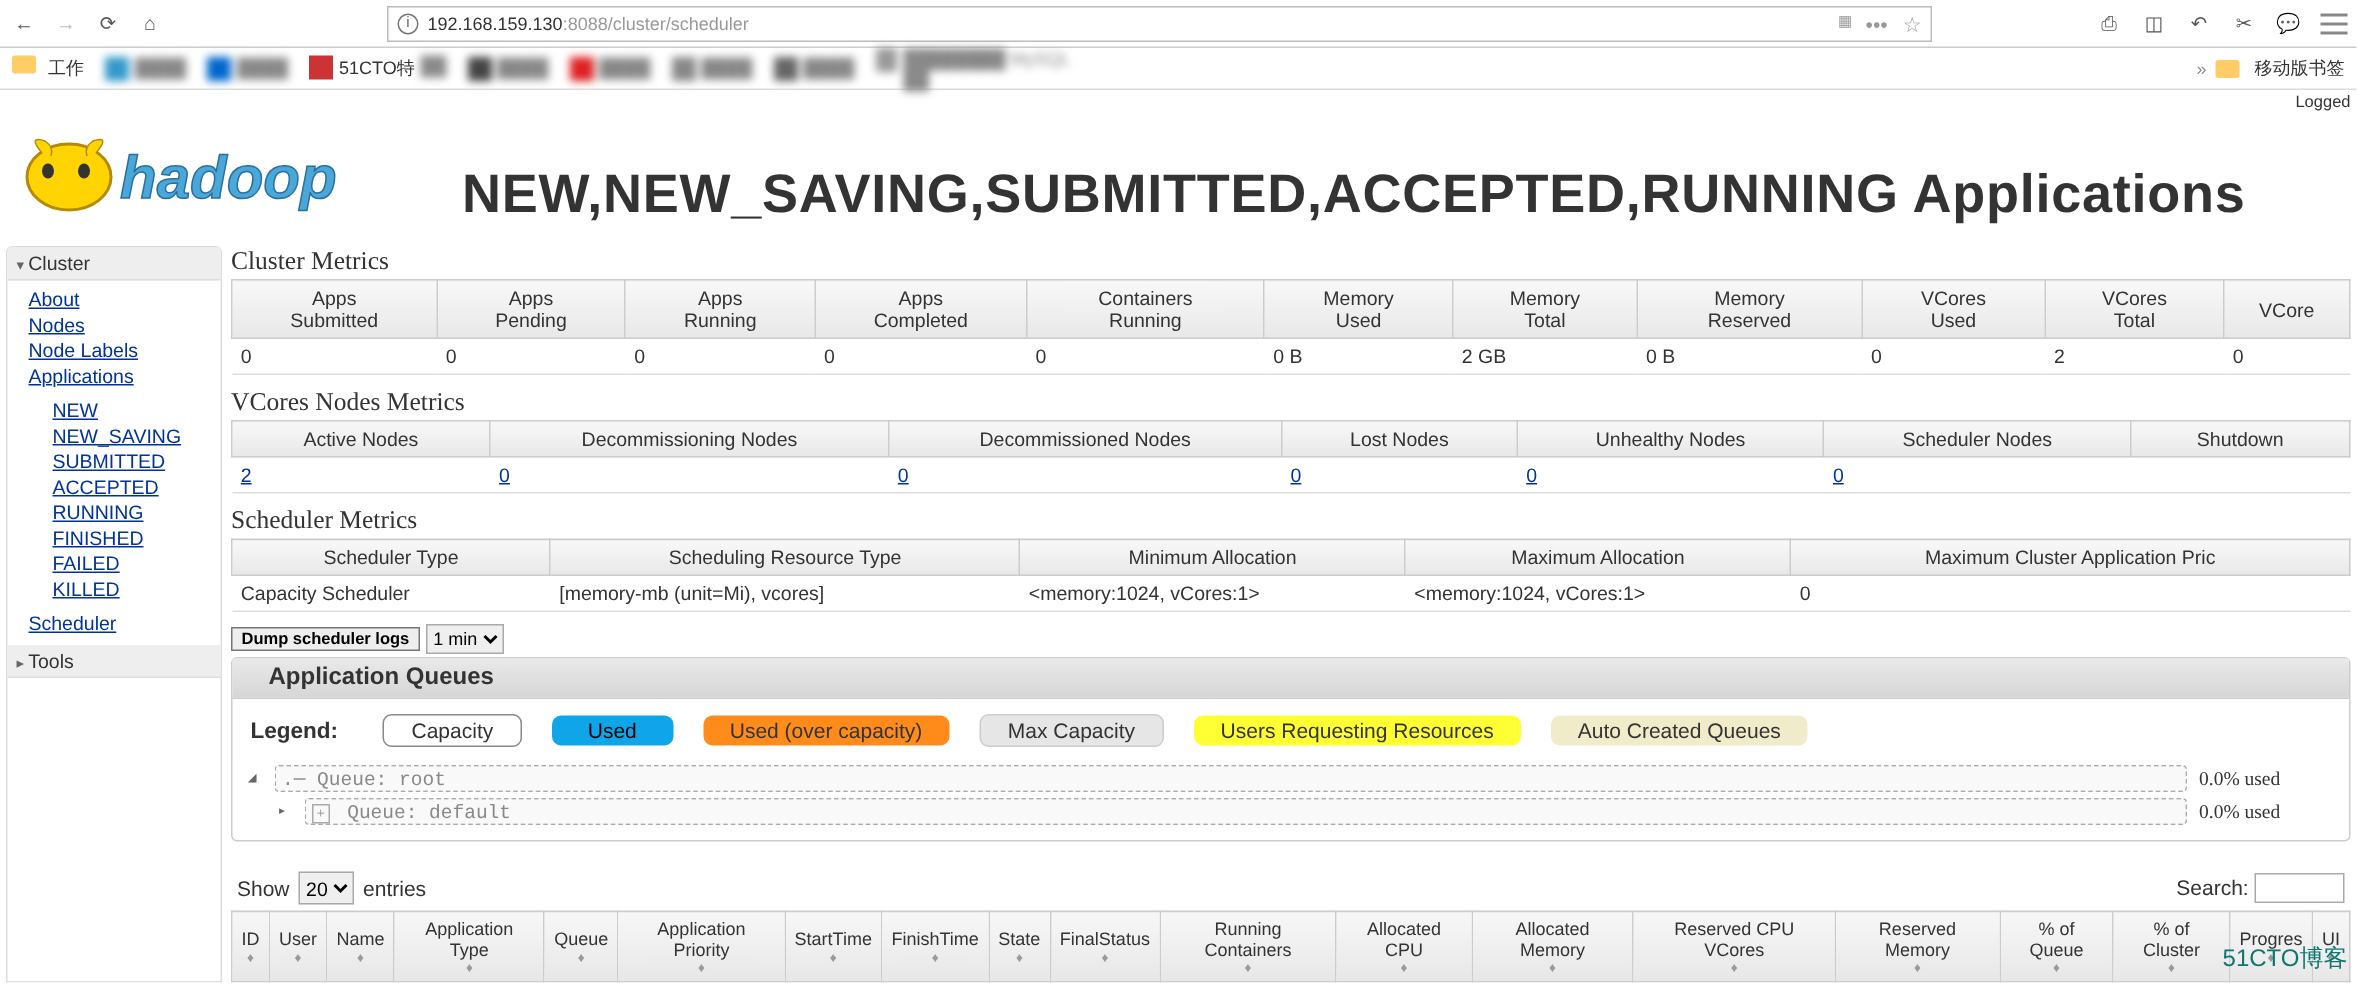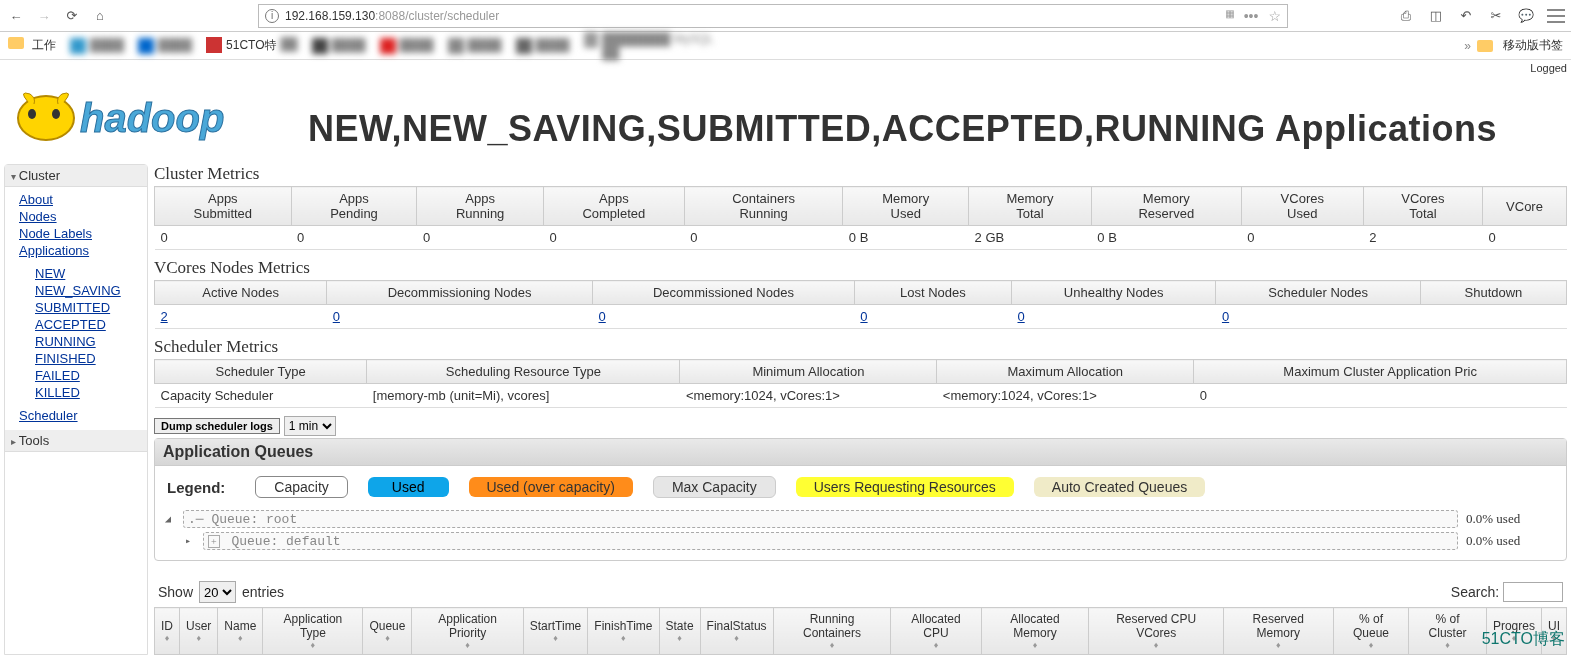--- a/index.html
+++ b/index.html
@@ -45,21 +45,21 @@
   table.metrics { width:100%; border-collapse:collapse; margin-bottom:8px; font-size:13px;}
   table.metrics th { background:linear-gradient(#f8f8f8,#e8e8e8); border:1px solid #ccc; padding:4px 23px; font-weight:normal; text-align:center;}
   table.metrics td { border-bottom:1px solid #ddd; padding:4px 6px; text-align:left;}
   table.metrics td a{ color:#003399; text-decoration:underline;}
 
   .dump-row { display:flex; align-items:center; gap:4px; margin:2px 0;}
   .dump-btn { font-size:11px; border:1px solid #777; background:#eee; padding:1px 6px; font-weight:bold; cursor:pointer;}
   .dump-select { font-size:12px; border:1px solid #aaa; height:20px;}
 
   .app-queues { border:1px solid #ccc; border-radius:4px; }
-  .app-queues-head { background:linear-gradient(#e9e9e9,#d6d6d6); padding:4px 8px; font-weight:bold; font-size:16px; border-bottom:1px solid #ccc;}
+  .app-queues-head { background:linear-gradient(#e9e9e9,#d6d6d6); padding:4px 24px; font-weight:bold; font-size:16px; border-bottom:1px solid #ccc;}
   .legend-row { display:flex; align-items:center; gap:20px; padding:10px 12px; font-size:15px;}
   .legend-row strong { font-weight:bold; margin-right:10px;}
   .chip { padding:2px 18px; border-radius:6px; font-size:14px; display:inline-block;}
   .chip.capacity { border:1px solid #888; background:#fff;}
   .chip.used { background:#0ea5e9; color:#000; padding:2px 24px;}
   .chip.over { background:#ff8c1a; }
   .chip.max { background:#e6e6e6; border:1px solid #ccc;}
   .chip.users { background:#ffff33; }
   .chip.auto { background:#f0ebc8; }
 

